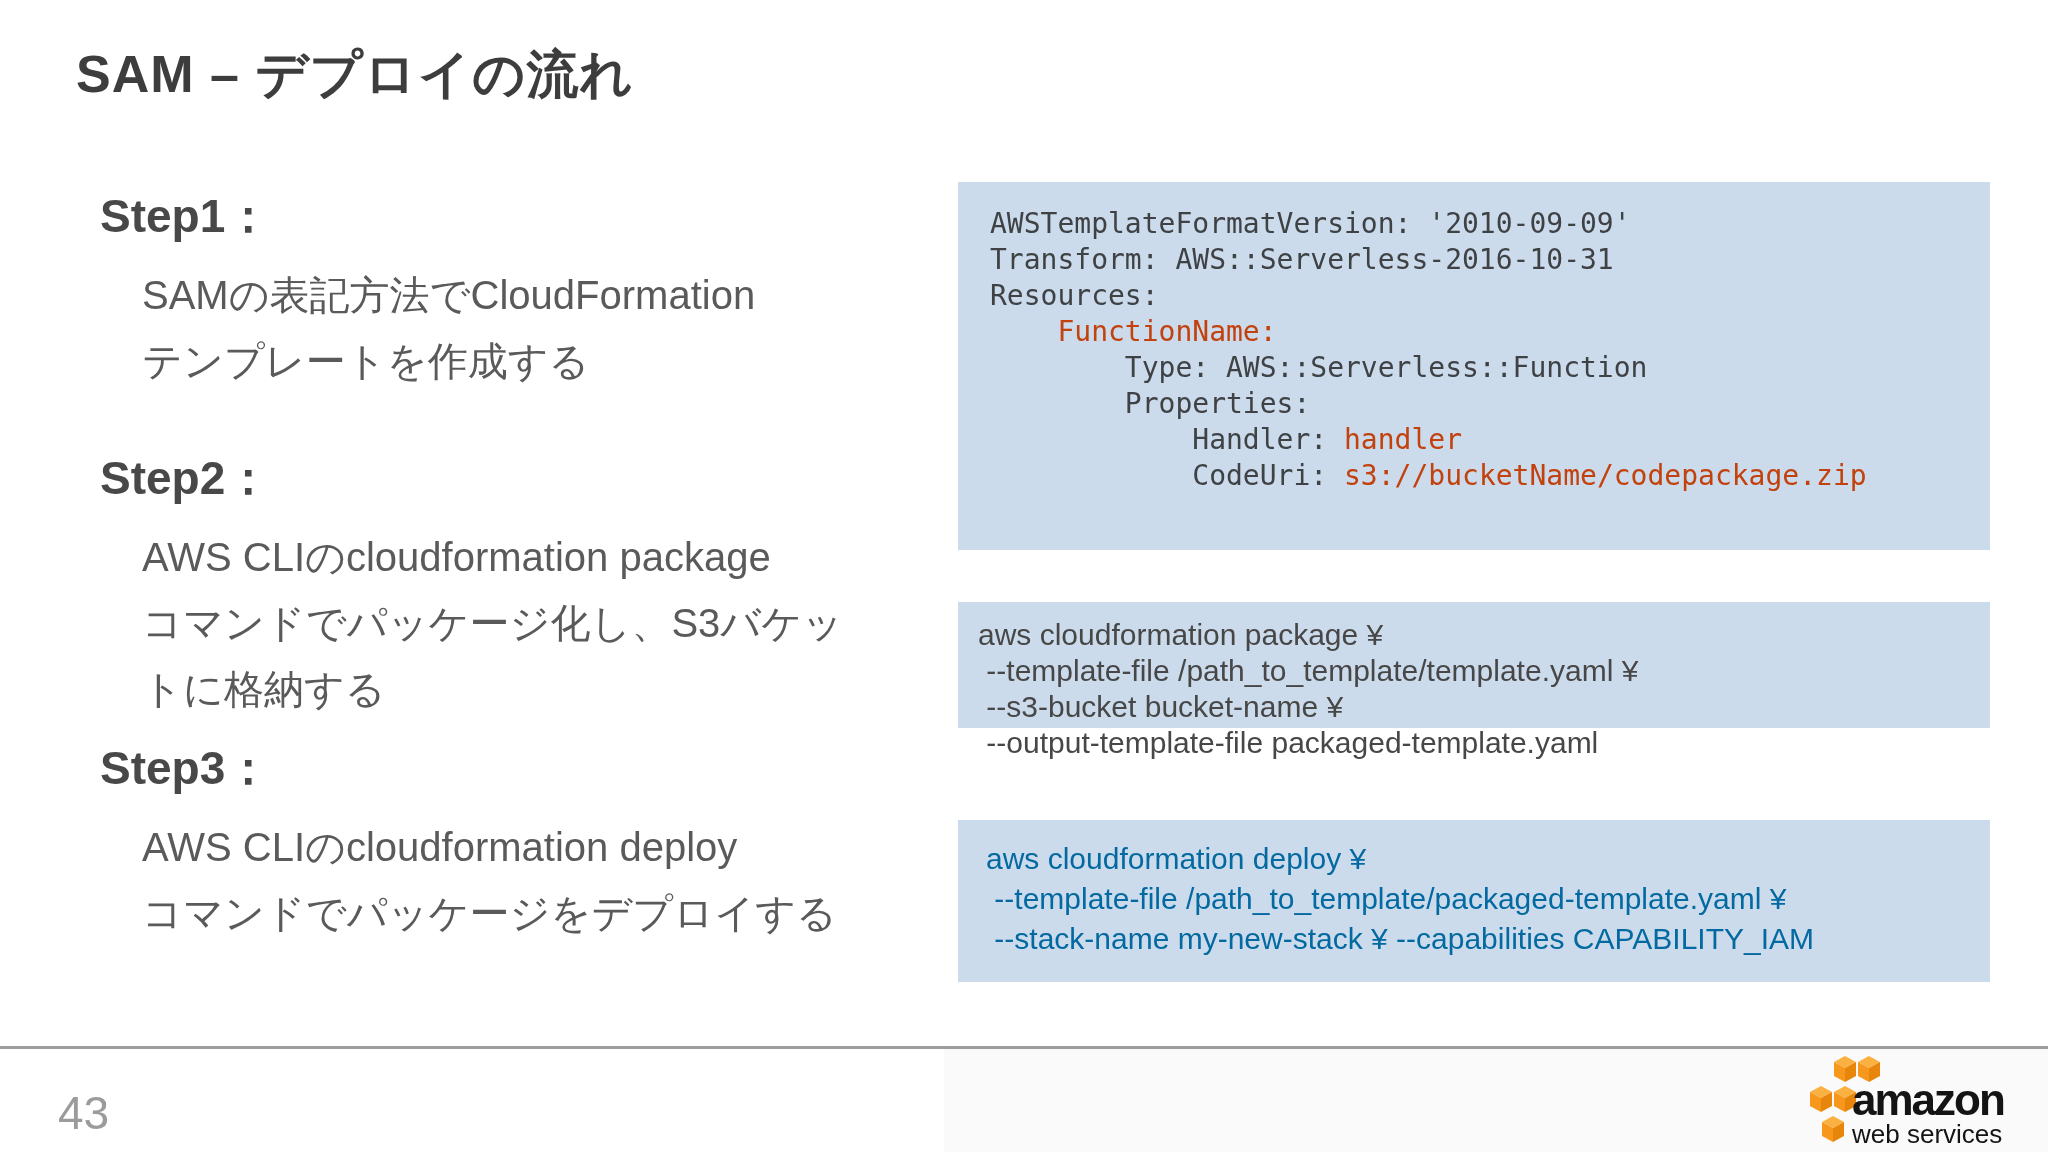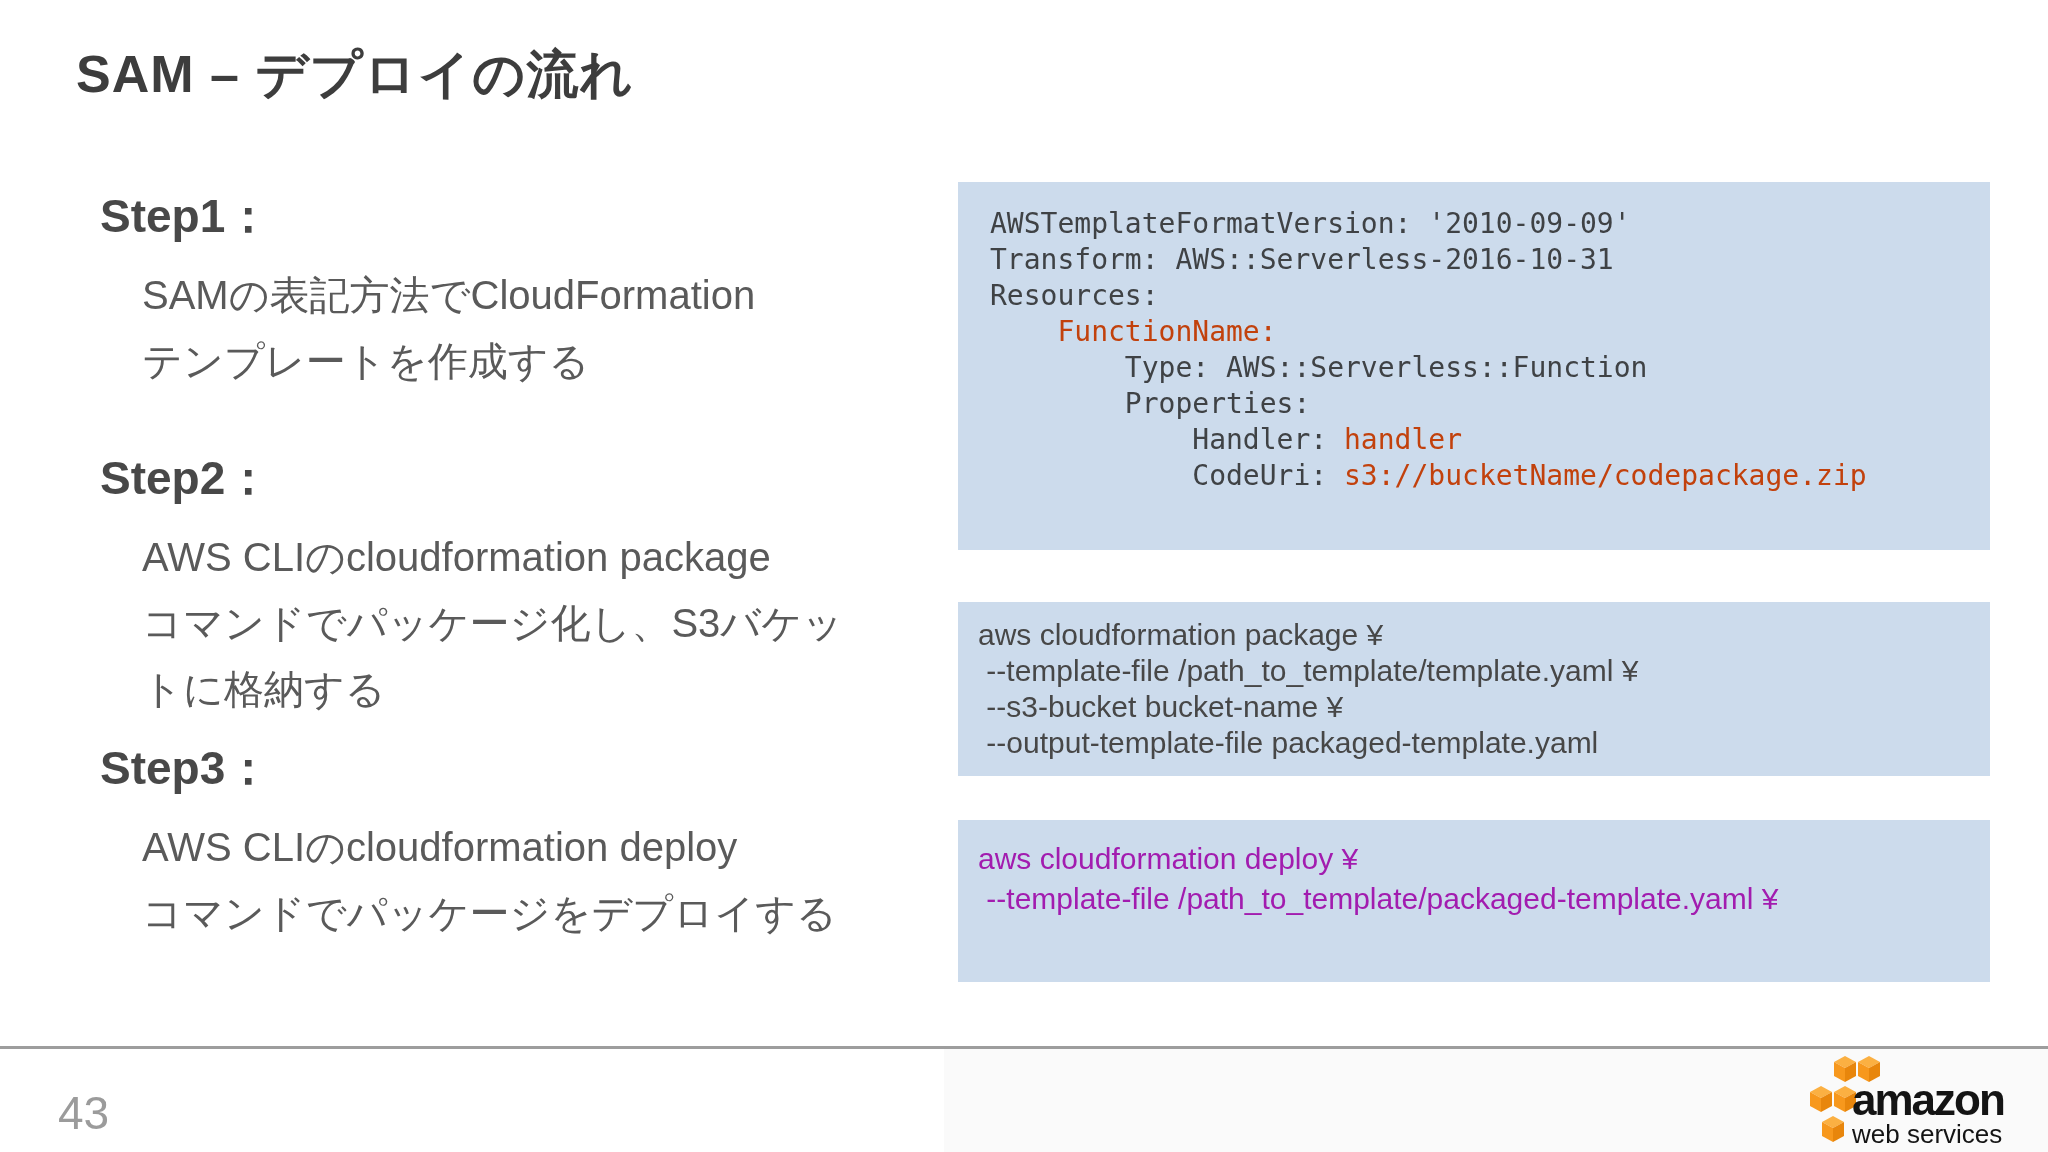--- a/index.html
+++ b/index.html
@@ -25,26 +25,26 @@
   .codebox{
     position:absolute;left:958px;width:1032px;box-sizing:border-box;
     background:#ccdbec;
   }
   #yaml-box{
     top:182px;height:368px;padding:24px 24px 24px 32px;
     font-family:"DejaVu Sans Mono","Liberation Mono",monospace;
     font-size:28px;line-height:36px;color:#3f4245;
   }
   #package-box{
-    top:602px;height:174px;padding:15px 18px 32px 20px;
+    top:602px;height:126px;padding:15px 18px 32px 20px;
     font-size:30px;line-height:36px;color:#474747;
   }
   #deploy-box{
-    top:820px;height:162px;padding:19px 18px 19px 20px;
-    font-size:30px;line-height:40px;color:#a21caf;
+    top:820px;height:162px;padding:19px 18px 19px 28px;
+    font-size:30px;line-height:40px;color:#0369a1;
   }
   .code-line{white-space:pre;}
   .seg-red{color:#c2410c;}
   
   .footer-divider{position:absolute;left:0;top:1046px;width:2048px;height:3px;background:#9d9d9d;}
   .footer-band{position:absolute;left:944px;top:1049px;width:1104px;height:103px;background:#fafafa;}
   .page-number{position:absolute;left:58px;top:1086px;font-size:46px;color:#9b9b9b;}
   
   .aws-logo{position:absolute;left:1806px;top:1056px;width:210px;height:92px;}
   .aws-logo svg{position:absolute;left:0;top:0;}
@@ -96,20 +96,21 @@
 <div class="codebox" id="package-box">
   <div class="code-line">aws cloudformation package ¥</div>
   <div class="code-line"> --template-file /path_to_template/template.yaml ¥</div>
   <div class="code-line"> --s3-bucket bucket-name ¥</div>
   <div class="code-line"> --output-template-file packaged-template.yaml</div>
 </div>
 
 <div class="codebox" id="deploy-box">
   <div class="code-line">aws cloudformation deploy ¥</div>
   <div class="code-line"> --template-file /path_to_template/packaged-template.yaml ¥</div>
+  <div class="code-line"> --stack-name my-new-stack ¥ --capabilities CAPABILITY_IAM</div>
 </div>
 
 <div class="footer-divider"></div>
 <div class="footer-band"></div>
 <div class="page-number">43</div>
 
 <div class="aws-logo">
   <svg width="78" height="92" viewBox="0 0 78 92">
     <g>
 

